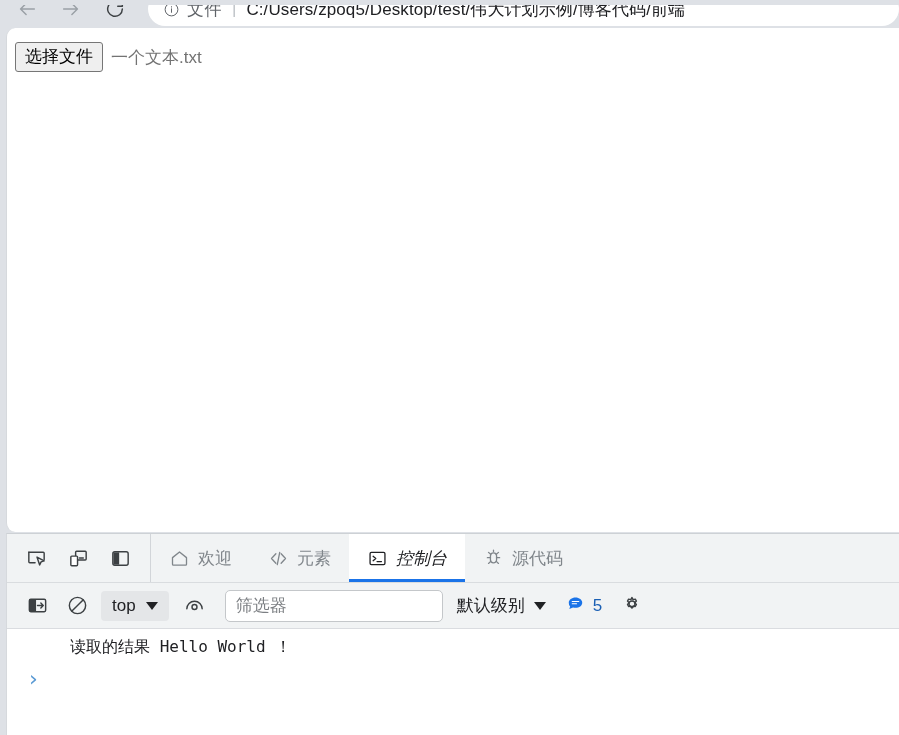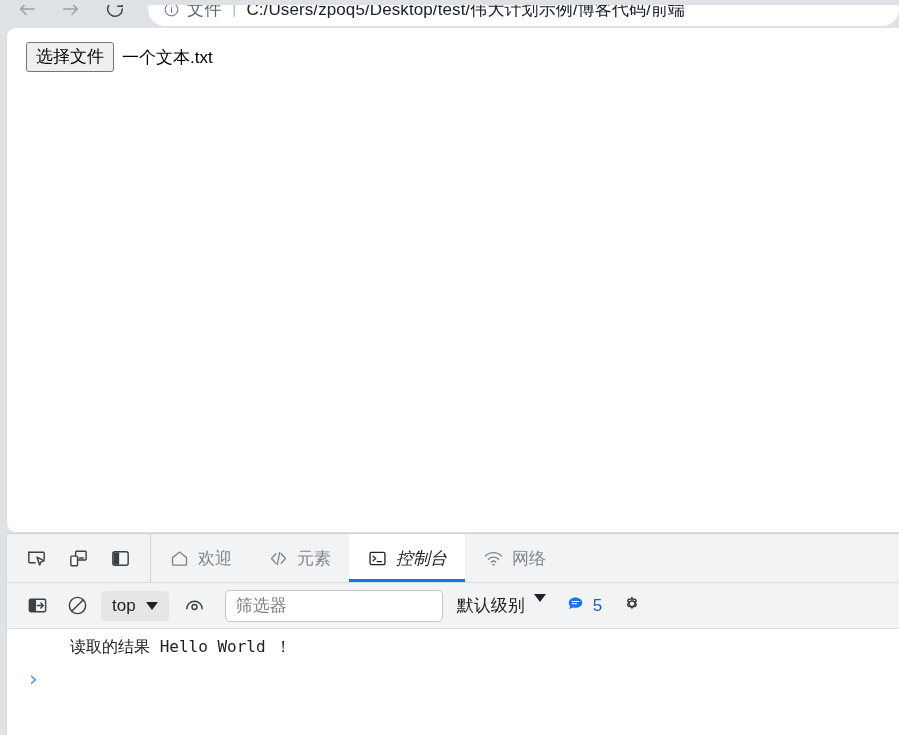--- a/index.html
+++ b/index.html
@@ -102,21 +102,21 @@
     top: 28px;
     width: 893px;
     height: 504px;
     background: #ffffff;
     border-radius: 9px 0 0 9px;
     overflow: hidden;
     border-left: 1px solid #d6d9dd;
   }
 
   .page-content {
-    padding: 14px 19px;
+    padding: 14px 8px;
     display: flex;
   }
 
   .file-input-row {
     display: flex;
     align-items: center;
   }
 
   .choose-file-btn {
     background: #efefef;
@@ -125,21 +125,21 @@
     padding: 3px 9px 4px 9px;
     font-size: 17px;
     line-height: 1.25;
     color: #000000;
     font-family: "Liberation Sans", "DejaVu Sans", sans-serif;
     cursor: default;
   }
 
   .file-name {
     font-size: 17px;
-    color: #000000;
+    color: #737373;
     margin-left: 8px;
     line-height: 1.25;
   }
 
   
   .devtools {
     position: absolute;
     left: 6px;
     top: 533px;
     width: 893px;
@@ -262,20 +262,21 @@
     margin-left: 6px;
     text-align: right;
   }
   .ct-filter-text {
     font-size: 17px;
     color: #7c7f83;
   }
 
   .ct-levels {
     display: flex;
+    align-items: center;
     gap: 9px;
     font-size: 17px;
     color: #202124;
     flex: 0 0 auto;
     margin-right: 20px;
   }
 
   .ct-msgcount {
     display: flex;
     align-items: center;
@@ -428,32 +429,30 @@
         <div class="dt-tab active">
           <span class="ti">
             <svg width="21" height="21" viewBox="0 0 24 24">
               <rect x="3.5" y="5" width="17" height="14" rx="1.5"></rect>
               <path d="M7 9.5l3 2.5-3 2.5M11.5 15.5h5" stroke-linecap="round" stroke-linejoin="round"></path>
             </svg>
           </span>
           <span>控制台</span>
         </div>
 
-
         <div class="dt-tab">
           <span class="ti">
             <svg width="21" height="21" viewBox="0 0 24 24">
-              <path d="M2.8 9.2a13 13 0 0 1 18.4 0" stroke-linecap="round"></path>
-              <path d="M6.2 12.8a8.2 8.2 0 0 1 11.6 0" stroke-linecap="round"></path>
-              <path d="M9.4 16.2a3.7 3.7 0 0 1 5.2 0" stroke-linecap="round"></path>
-              <circle cx="12" cy="19.2" r="1.2" fill="#80868b" stroke="none"></circle>
+              <path d="M8.5 9a3.5 3.5 0 0 1 7 0v4.5a3.5 3.5 0 0 1-7 0z" stroke-linejoin="round"></path>
+              <path d="M8.5 11H5M15.5 11H19M8.8 7.2L6.3 5M15.2 7.2L17.7 5M8.8 15.3L6.3 17.6M15.2 15.3l2.5 2.3M12 4V2.6" stroke-linecap="round"></path>
             </svg>
           </span>
-          <span>网络</span>
-        </div>
+          <span>源代码</span>
+        </div>
+
 
 
       </div>
     </div>
 
     <div class="dt-console-toolbar">
 
       <div class="ct-btn">
         <svg width="23" height="23" viewBox="0 0 24 24">
           <rect x="3.5" y="5.5" width="17" height="13" rx="1.5"></rect>

